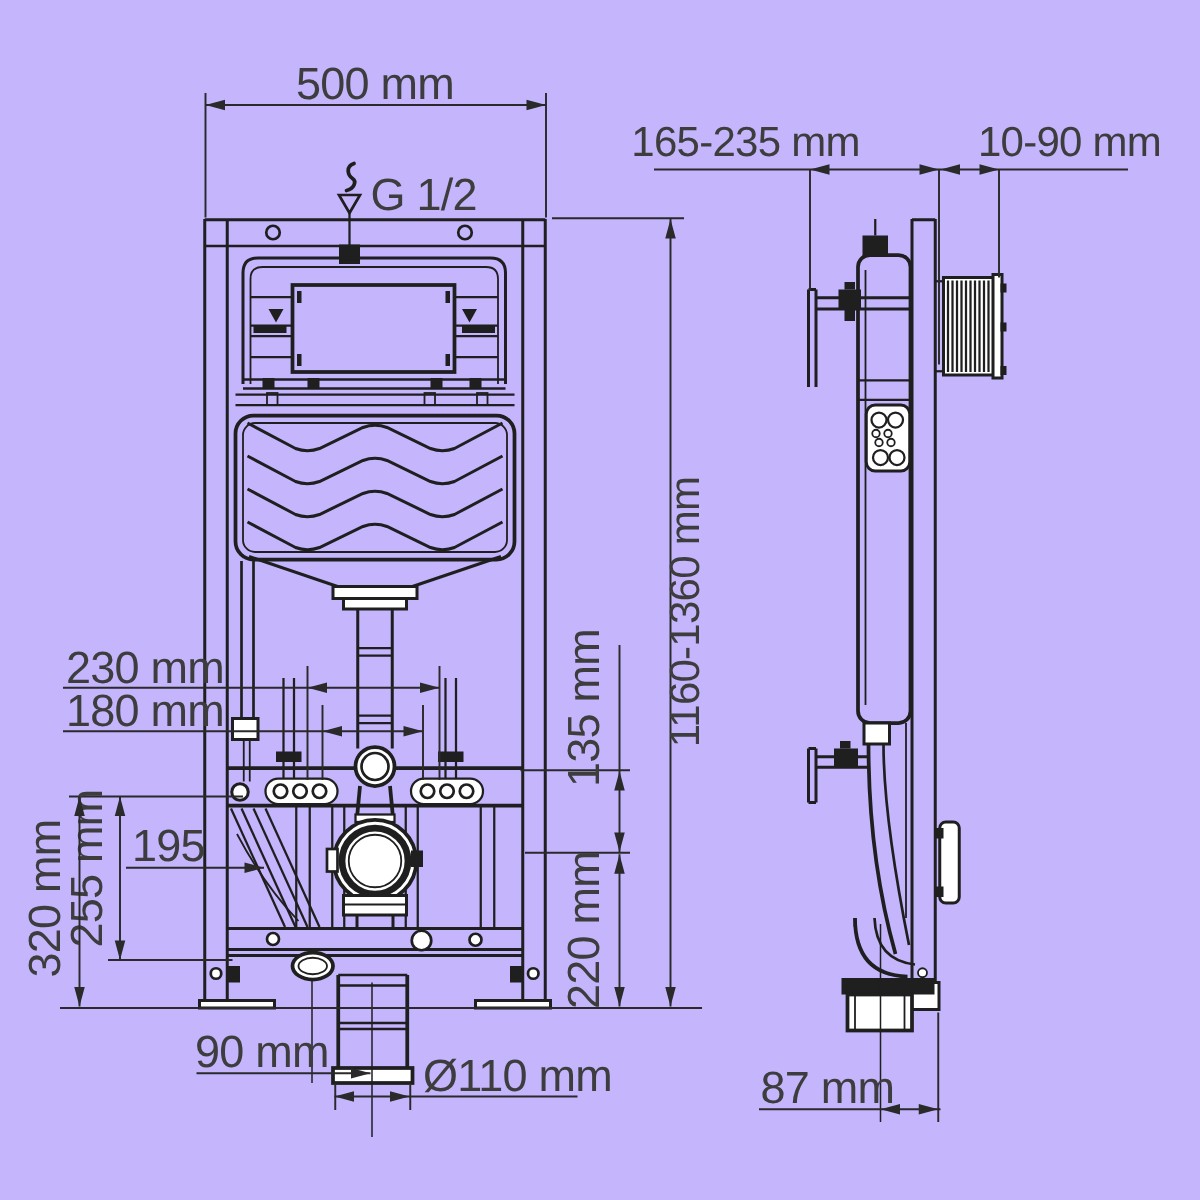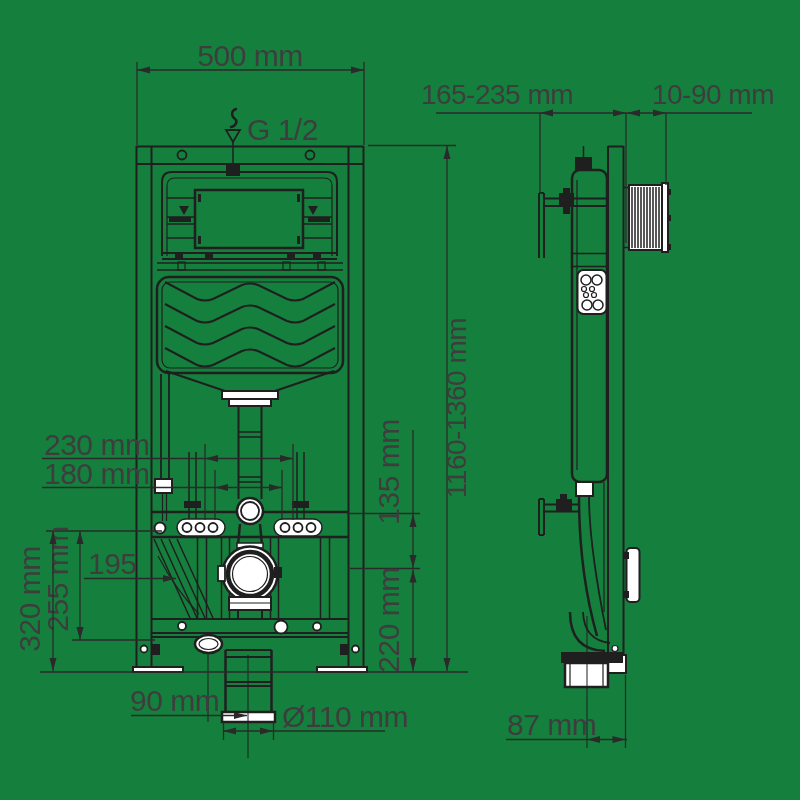--- a/index.html
+++ b/index.html
@@ -1,16 +1,16 @@
 <!DOCTYPE html>
 <html><head>
 <meta charset="utf-8">
 <style>
   html,body{margin:0;padding:0;background:#fff;}
-  .canvas{position:relative;width:800px;height:800px;background:#15803d;overflow:hidden;
+  .canvas{position:relative;width:800px;height:800px;background:#c4b5fd;overflow:hidden;
           font-family:"Liberation Sans", sans-serif;text-decoration:underline;}
   svg{display:block}
   text{fill:#3d3d3d;font-family:"Liberation Sans", sans-serif;font-weight:400;letter-spacing:-0.5px;}
   .dim-text{font-size:30px;}
   .dim-text-sm{font-size:28px;}
   .ln{stroke:#1f1f1f;fill:none;}
   .w25{stroke-width:2.5;} .w2{stroke-width:2;} .w18{stroke-width:1.8;}
   .w15{stroke-width:1.5;} .w12{stroke-width:1.2;}
   .dim{stroke:#2a2a2a;stroke-width:1.3;fill:none;}
   .arrow{fill:#2a2a2a;stroke:none;}

